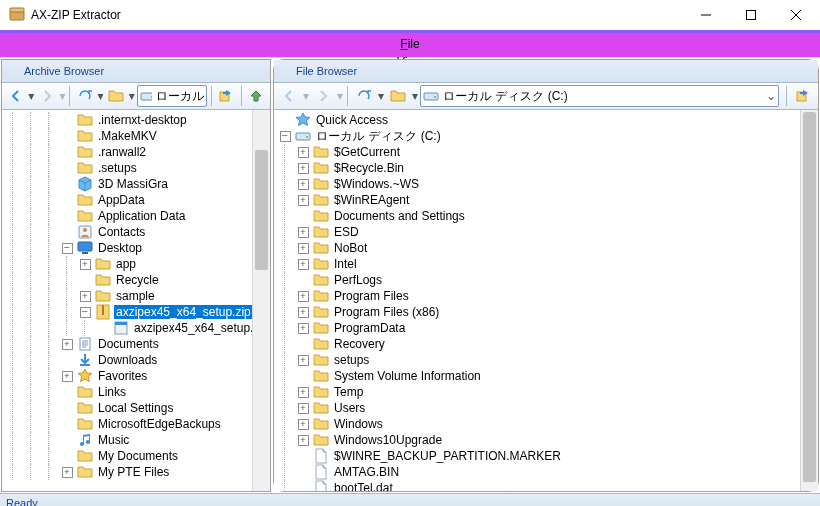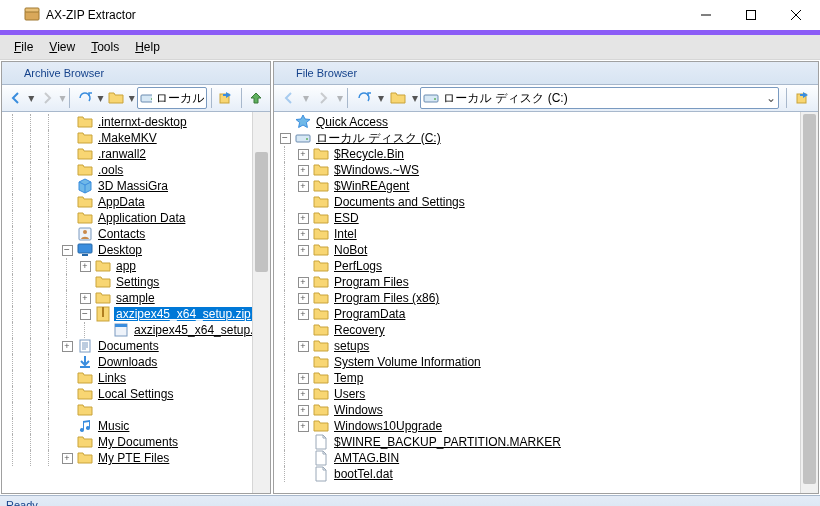--- a/index.html
+++ b/index.html
@@ -1,44 +1,44 @@
 <!DOCTYPE html>
 <html><head>
 <meta charset="utf-8">
 <style>
   html,body{margin:0;padding:0;width:820px;height:506px;font-family:"Segoe UI","Meiryo",sans-serif;font-size:12px;background:#fff;overflow:hidden;color:#000;}
-  .titlebar{height:30px;display:flex;align-items:center;padding:0 2px 0 24px;background:#fff;border-bottom:5px solid #8b5cf6;justify-content:flex-end;}
+  .titlebar{height:30px;display:flex;align-items:center;padding:0 2px 0 9px;background:#fff;border-bottom:3px solid #8b5cf6;justify-content:flex-end;}
   .titlebar .app-icon{width:16px;height:16px;margin-right:6px;display:flex;align-items:center;justify-content:center;}
   .titlebar .title{flex:1;font-size:12px;}
   .win-btn{width:45px;height:29px;display:flex;align-items:center;justify-content:center;}
-  .menubar{height:20px;display:flex;align-items:center;padding:2px 6px;border-bottom:1px solid #d6d6d6;background:#e5e5e5;}
+  .menubar{height:20px;display:flex;align-items:center;padding:2px 6px;border-bottom:1px solid #d6d6d6;background:#d946ef;flex-direction:column;}
   .menu-item{padding:2px 8px;cursor:default;}
   .menu-item u{text-decoration:underline;}
   .panes{display:flex;height:435px;}
   .pane{display:flex;flex-direction:column;border:1px solid #a0a0a0;margin:1px;background:#fff;}
   .pane.left{width:268px;}
-  .pane.right{flex:1;}
+  .pane.right{flex:1;border-radius:11px;}
   .pane-header{height:18px;background:linear-gradient(#e4ecf7,#d7e4f2);border-bottom:1px solid #a8b8cc;color:#15428b;font-size:11px;padding:2px 22px;display:flex;align-items:center;}
   .toolbar{height:26px;background:linear-gradient(#fdfeff,#e6eef8);border-bottom:1px solid #a8b8cc;display:flex;align-items:center;padding:0 3px;gap:2px;}
   .tb-btn{width:22px;height:22px;display:flex;align-items:center;justify-content:center;border:1px solid transparent;border-radius:2px;}
   .tb-sep{width:1px;height:20px;background:#a8b8cc;margin:0 2px;}
   .tb-dd{width:6px;height:22px;display:flex;align-items:center;justify-content:center;color:#555;}
   .drive-combo{height:20px;border:1px solid #7a9ac0;background:#fff;display:flex;align-items:center;padding:0 2px;gap:4px;border-radius:2px;}
   .drive-combo.left-cb{width:64px;}
   .drive-combo.right-cb{flex:1;margin-right:3px;}
   .drive-combo .dd-arrow{margin-left:auto;color:#555;}
   .tree{flex:1;overflow:auto;background:#fff;padding:2px 0 2px 2px;position:relative;}
   .tree-scroll-right{position:absolute;right:0;top:0;width:17px;height:100%;background:#f0f0f0;border-left:1px solid #d6d6d6;}
   .tree-scroll-right .thumb{position:absolute;left:2px;width:13px;background:#c2c2c2;border-radius:2px;}
   .row{height:16px;display:flex;align-items:center;white-space:nowrap;}
   .row .tw{width:18px;height:16px;display:flex;align-items:center;justify-content:center;flex-shrink:0;}
   .row .tw.plus::before{content:"+";width:9px;height:9px;border:1px solid #8e8e8e;display:flex;align-items:center;justify-content:center;font-size:9px;line-height:1;color:#555;background:#fff;}
   .row .tw.minus::before{content:"−";width:9px;height:9px;border:1px solid #8e8e8e;display:flex;align-items:center;justify-content:center;font-size:10px;line-height:1;color:#555;background:#fff;}
   .row .ic{width:16px;height:16px;margin:0 3px 0 1px;display:flex;align-items:center;justify-content:center;flex-shrink:0;}
-  .row .lbl{padding:0 2px;text-decoration:underline;}
+  .row .lbl{padding:0 2px;}
   .row.selected .lbl{background:#0078d7;color:#fff;}
   .dots{width:18px;height:16px;flex-shrink:0;display:flex;align-items:center;justify-content:center;}
   .dots::before{content:"";width:1px;height:16px;border-left:1px dotted #b0b0b0;display:block;}
   .ind{width:18px;height:16px;flex-shrink:0;}
   .statusbar{height:18px;border-top:1px solid #a8b8cc;background:linear-gradient(#e4ecf7,#d7e4f2);display:flex;align-items:center;padding:0 6px;font-size:11px;color:#15428b;}
   
   svg{display:block;}
 </style>
 </head>
 <body>
@@ -238,21 +238,21 @@
         <div class="row">
           <span class="dots"></span>
           <span class="dots"></span>
           <span class="dots"></span>
           <span class="tw "></span>
           <span class="ic">
             <svg width="16" height="16">
               <use href="#i-folder"></use>
             </svg>
           </span>
-          <span class="lbl">.ools</span>
+          <span class="lbl">.setups</span>
         </div>
         <div class="row">
           <span class="dots"></span>
           <span class="dots"></span>
           <span class="dots"></span>
           <span class="tw "></span>
           <span class="ic">
             <svg width="16" height="16">
               <use href="#i-obj3d"></use>
             </svg>
@@ -324,21 +324,21 @@
           <span class="dots"></span>
           <span class="dots"></span>
           <span class="dots"></span>
           <span class="dots"></span>
           <span class="tw "></span>
           <span class="ic">
             <svg width="16" height="16">
               <use href="#i-folder"></use>
             </svg>
           </span>
-          <span class="lbl">Settings</span>
+          <span class="lbl">Recycle</span>
         </div>
         <div class="row">
           <span class="dots"></span>
           <span class="dots"></span>
           <span class="dots"></span>
           <span class="dots"></span>
           <span class="tw plus"></span>
           <span class="ic">
             <svg width="16" height="16">
               <use href="#i-folder"></use>
@@ -394,20 +394,32 @@
             <svg width="16" height="16">
               <use href="#i-down"></use>
             </svg>
           </span>
           <span class="lbl">Downloads</span>
         </div>
         <div class="row">
           <span class="dots"></span>
           <span class="dots"></span>
           <span class="dots"></span>
+          <span class="tw plus"></span>
+          <span class="ic">
+            <svg width="16" height="16">
+              <use href="#i-star"></use>
+            </svg>
+          </span>
+          <span class="lbl">Favorites</span>
+        </div>
+        <div class="row">
+          <span class="dots"></span>
+          <span class="dots"></span>
+          <span class="dots"></span>
           <span class="tw "></span>
           <span class="ic">
             <svg width="16" height="16">
               <use href="#i-folder"></use>
             </svg>
           </span>
           <span class="lbl">Links</span>
         </div>
         <div class="row">
           <span class="dots"></span>
@@ -424,20 +436,21 @@
         <div class="row">
           <span class="dots"></span>
           <span class="dots"></span>
           <span class="dots"></span>
           <span class="tw "></span>
           <span class="ic">
             <svg width="16" height="16">
               <use href="#i-folder"></use>
             </svg>
           </span>
+          <span class="lbl">MicrosoftEdgeBackups</span>
         </div>
         <div class="row">
           <span class="dots"></span>
           <span class="dots"></span>
           <span class="dots"></span>
           <span class="tw "></span>
           <span class="ic">
             <svg width="16" height="16">
               <use href="#i-music"></use>
             </svg>
@@ -536,20 +549,30 @@
           <span class="lbl">ローカル ディスク (C:)</span>
         </div>
         <div class="row">
           <span class="dots"></span>
           <span class="tw plus"></span>
           <span class="ic">
             <svg width="16" height="16">
               <use href="#i-folder"></use>
             </svg>
           </span>
+          <span class="lbl">$GetCurrent</span>
+        </div>
+        <div class="row">
+          <span class="dots"></span>
+          <span class="tw plus"></span>
+          <span class="ic">
+            <svg width="16" height="16">
+              <use href="#i-folder"></use>
+            </svg>
+          </span>
           <span class="lbl">$Recycle.Bin</span>
         </div>
         <div class="row">
           <span class="dots"></span>
           <span class="tw plus"></span>
           <span class="ic">
             <svg width="16" height="16">
               <use href="#i-folder"></use>
             </svg>
           </span>
@@ -586,31 +609,31 @@
           <span class="lbl">ESD</span>
         </div>
         <div class="row">
           <span class="dots"></span>
           <span class="tw plus"></span>
           <span class="ic">
             <svg width="16" height="16">
               <use href="#i-folder"></use>
             </svg>
           </span>
+          <span class="lbl">NoBot</span>
+        </div>
+        <div class="row">
+          <span class="dots"></span>
+          <span class="tw plus"></span>
+          <span class="ic">
+            <svg width="16" height="16">
+              <use href="#i-folder"></use>
+            </svg>
+          </span>
           <span class="lbl">Intel</span>
-        </div>
-        <div class="row">
-          <span class="dots"></span>
-          <span class="tw plus"></span>
-          <span class="ic">
-            <svg width="16" height="16">
-              <use href="#i-folder"></use>
-            </svg>
-          </span>
-          <span class="lbl">NoBot</span>
         </div>
         <div class="row">
           <span class="dots"></span>
           <span class="tw "></span>
           <span class="ic">
             <svg width="16" height="16">
               <use href="#i-folder"></use>
             </svg>
           </span>
           <span class="lbl">PerfLogs</span>

